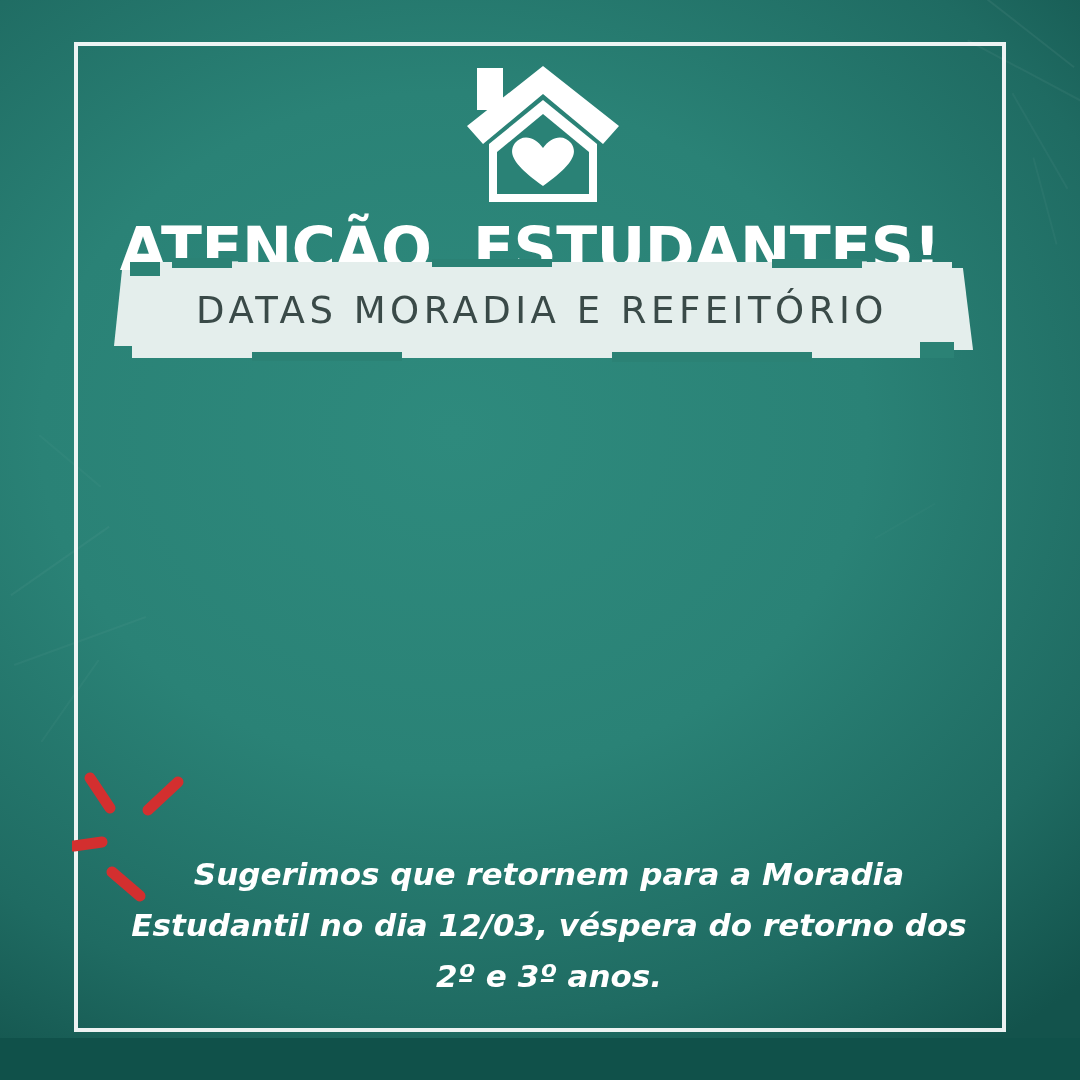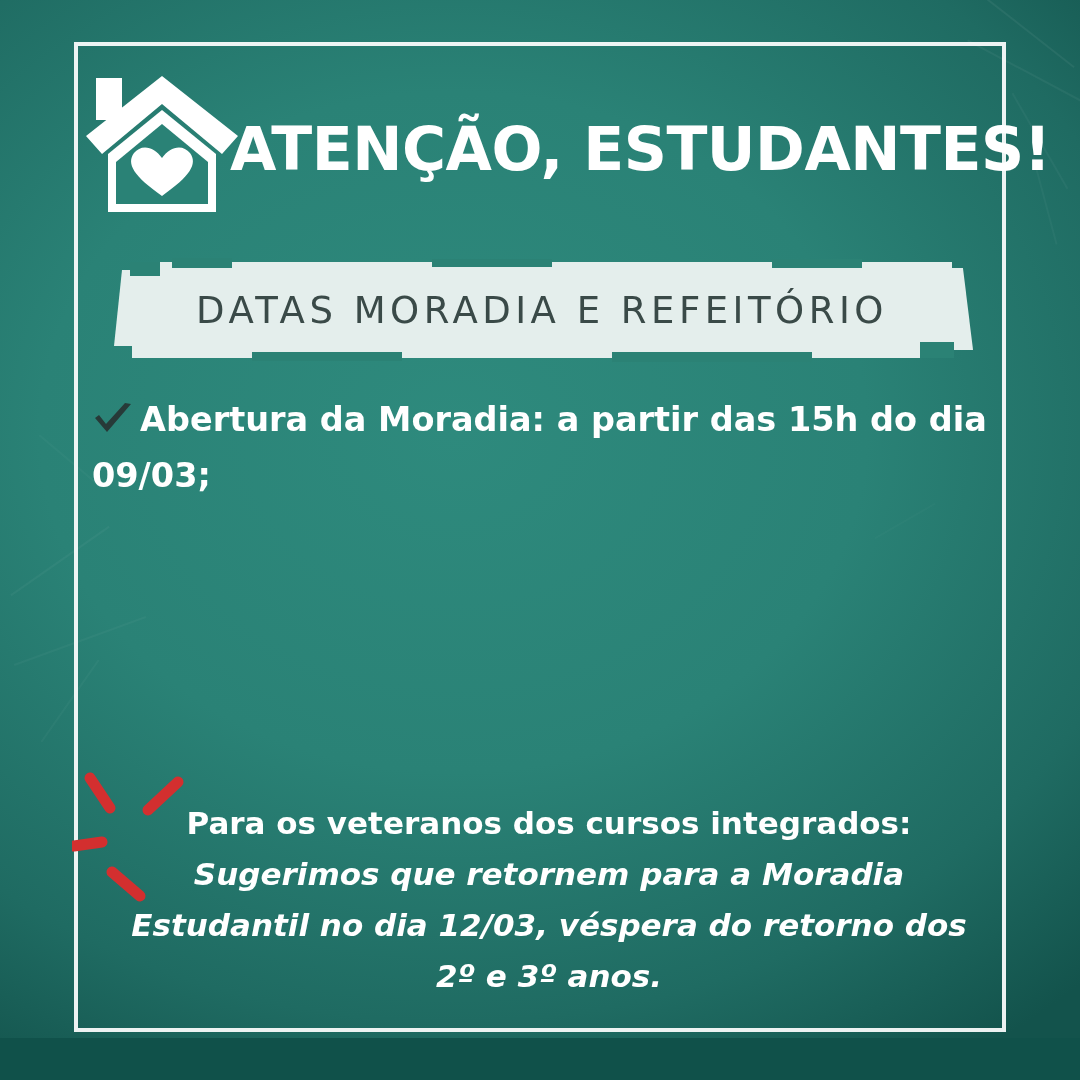--- a/index.html
+++ b/index.html
@@ -55,20 +55,21 @@
     position: absolute;
     left: 74px;
     top: 58px;
     width: 932px;
     height: 170px;
     display: flex;
     align-items: center;
     justify-content: flex-start;
     padding-left: 8px;
     box-sizing: border-box;
+    flex-direction: column;
   }
   .house-icon {
     width: 160px;
     height: 150px;
     flex: 0 0 auto;
     margin-right: 2px;
     position: relative;
     top: 2px;
   }
   .title {
@@ -222,39 +223,32 @@
     <div class="banner-nick" style="left:40px; top:-4px; width:60px; height:10px;"></div>
     <div class="banner-nick" style="left:300px; top:-3px; width:120px; height:8px;"></div>
     <div class="banner-nick" style="left:640px; top:-3px; width:90px; height:9px;"></div>
     <div class="banner-nick" style="left:120px; bottom:-3px; width:150px; height:9px;"></div>
     <div class="banner-nick" style="left:480px; bottom:-4px; width:200px; height:10px;"></div>
     <div class="banner-nick" style="right:-2px; bottom:0; width:34px; height:16px;"></div>
     <div class="banner-text">DATAS MORADIA E REFEITÓRIO</div>
   </div>
 
   <div class="list">
-    <div class="bullet">
-      <span class="check">
-        <svg viewBox="0 0 42 34" width="42" height="34" aria-hidden="true">
-          <path d="M3 15 L15 29 L39 1 L33 0 L14 21 L7 12 Z" fill="#273a38"></path>
-        </svg>
-      </span><span>Abertura da Moradia: a partir das 15h do dia 09/03;</span>
-    </div>
   </div>
 
   <div class="spark">
     <svg viewBox="0 0 130 150" width="130" height="150" aria-hidden="true">
       <g stroke="#d32f2f" stroke-width="11" stroke-linecap="round">
         <line x1="38" y1="48" x2="18" y2="18"></line>
         <line x1="76" y1="50" x2="106" y2="22"></line>
         <line x1="30" y1="82" x2="2" y2="86"></line>
         <line x1="40" y1="112" x2="68" y2="136"></line>
       </g>
     </svg>
   </div>
 
   <div class="note">
-    <span class="lead">Para os veteranos dos cursos integrados:</span><br>
+    <br>
     <span class="ital">Sugerimos que retornem para a Moradia Estudantil no dia 12/03, véspera do retorno dos 2º e 3º anos.</span>
   </div>
 
   <div class="bottom-bar"></div>
 </div>
 
 </body></html>

